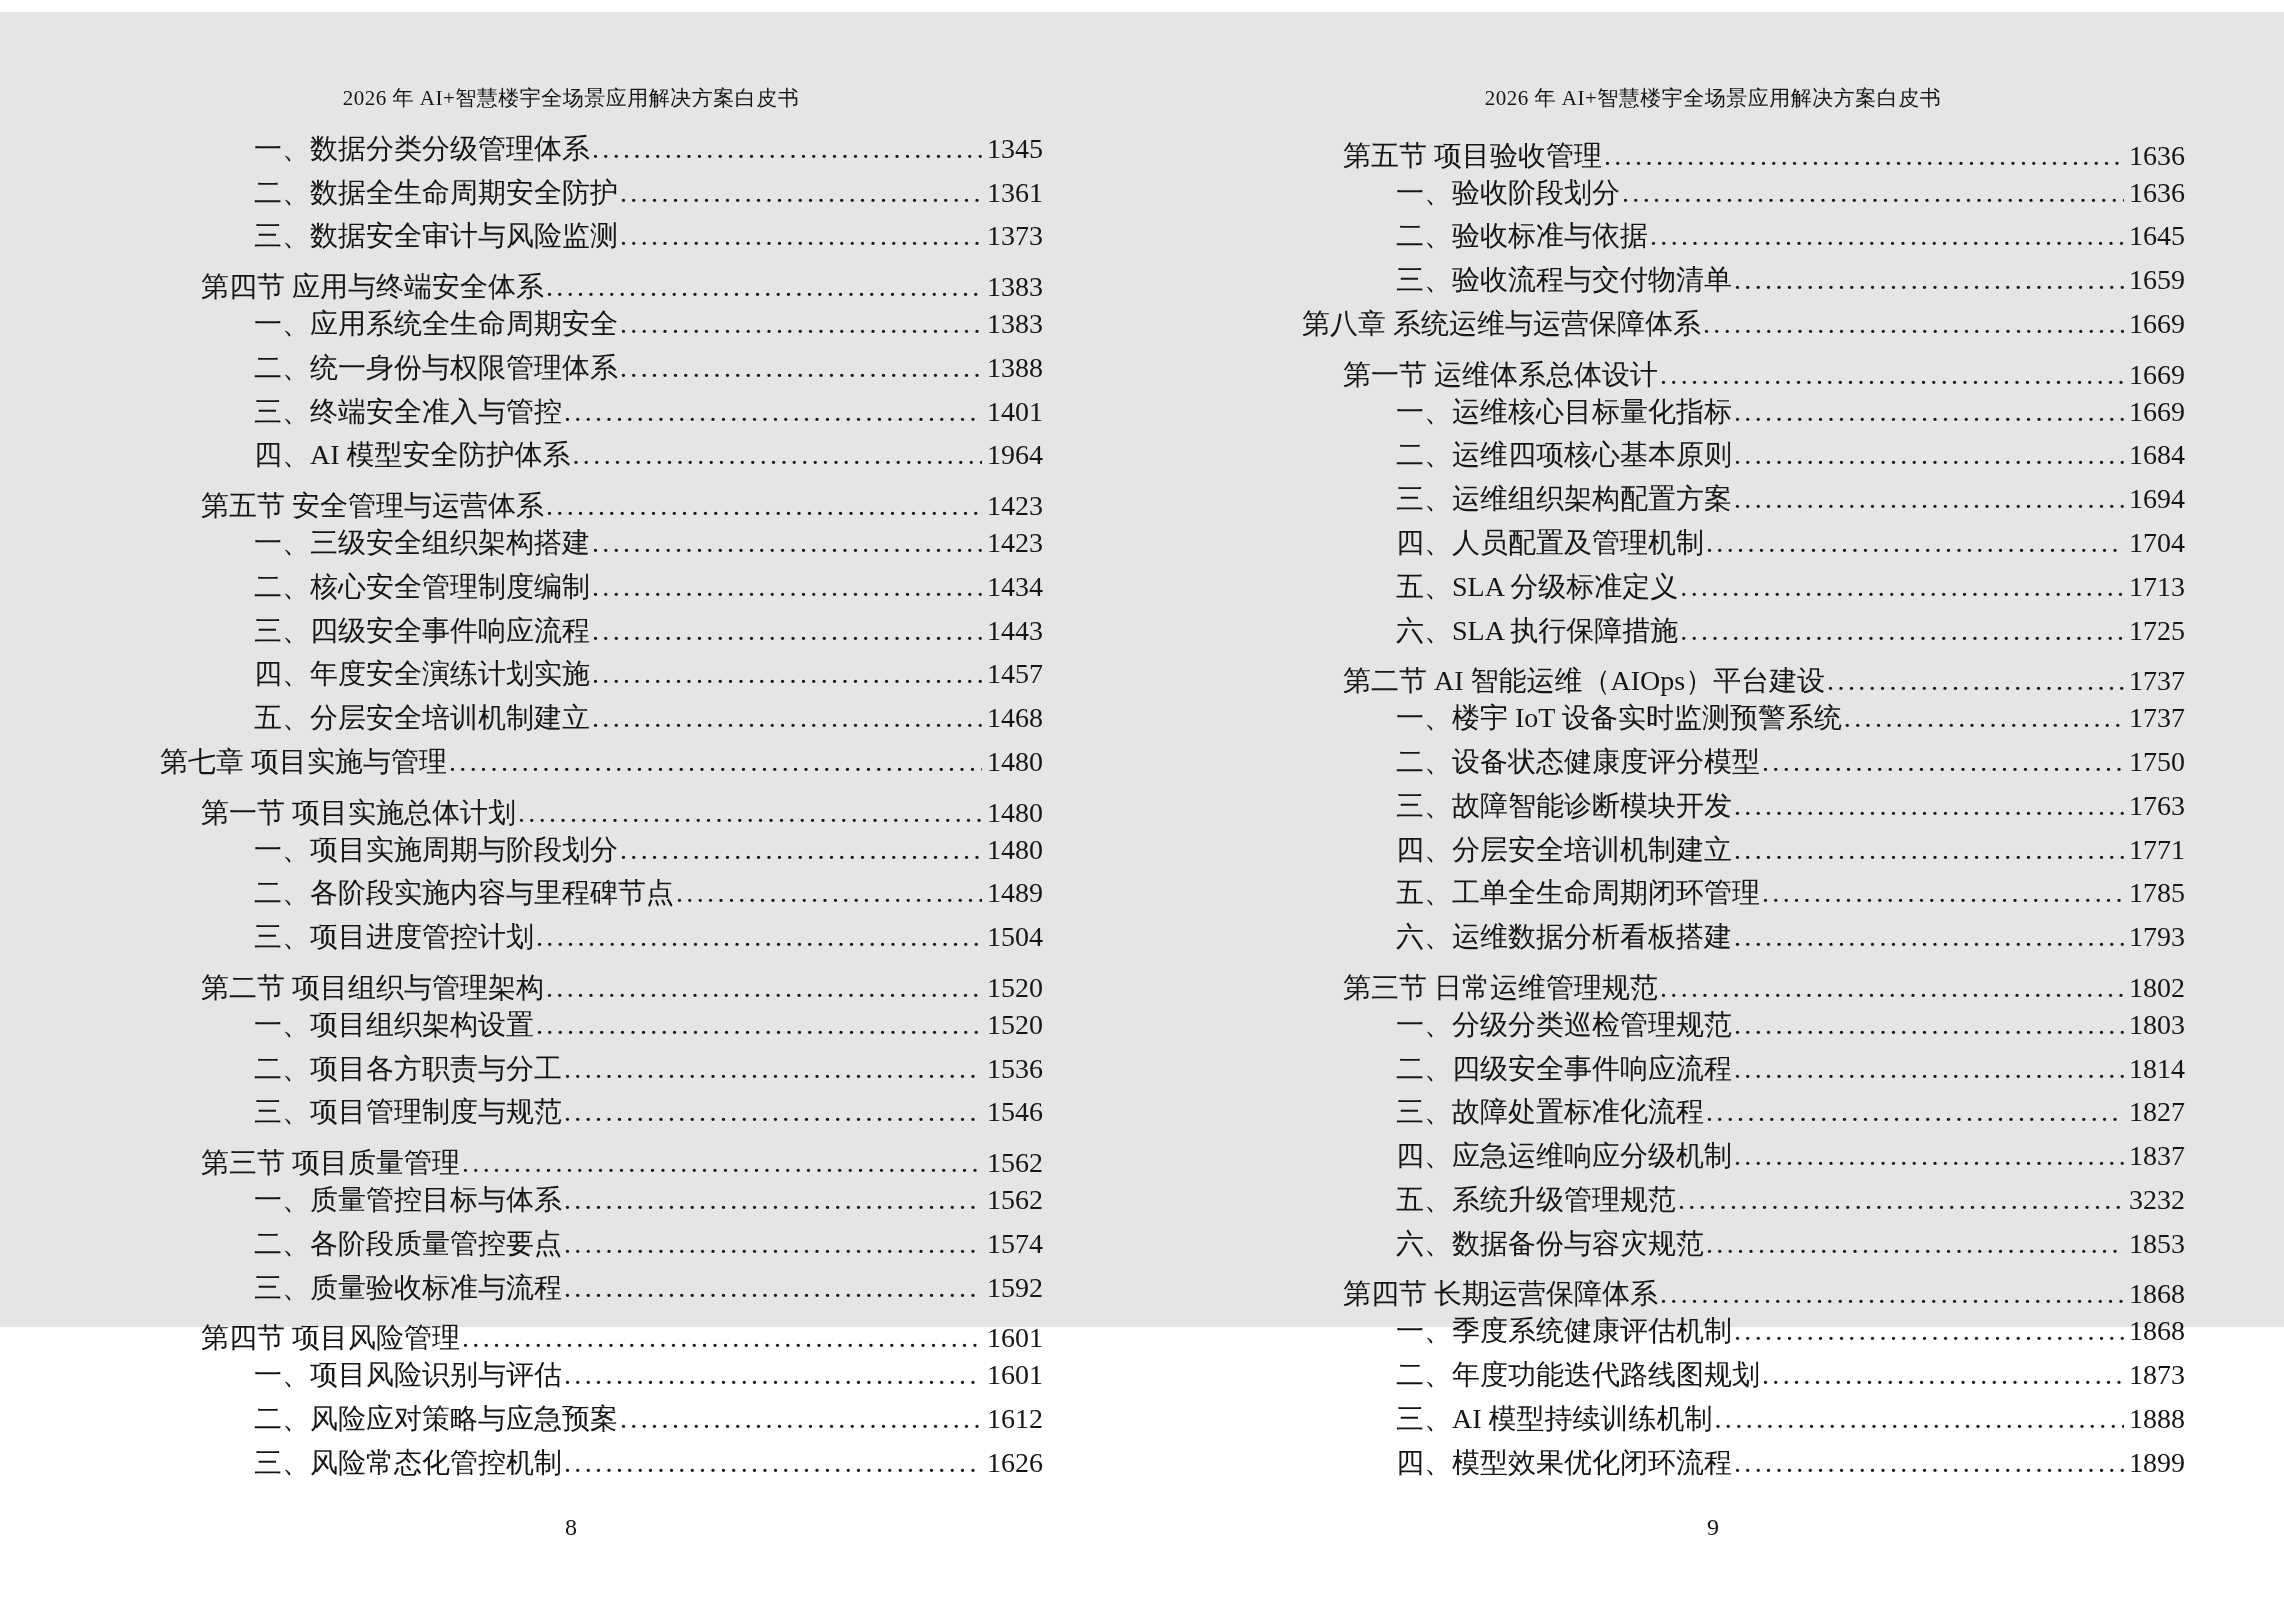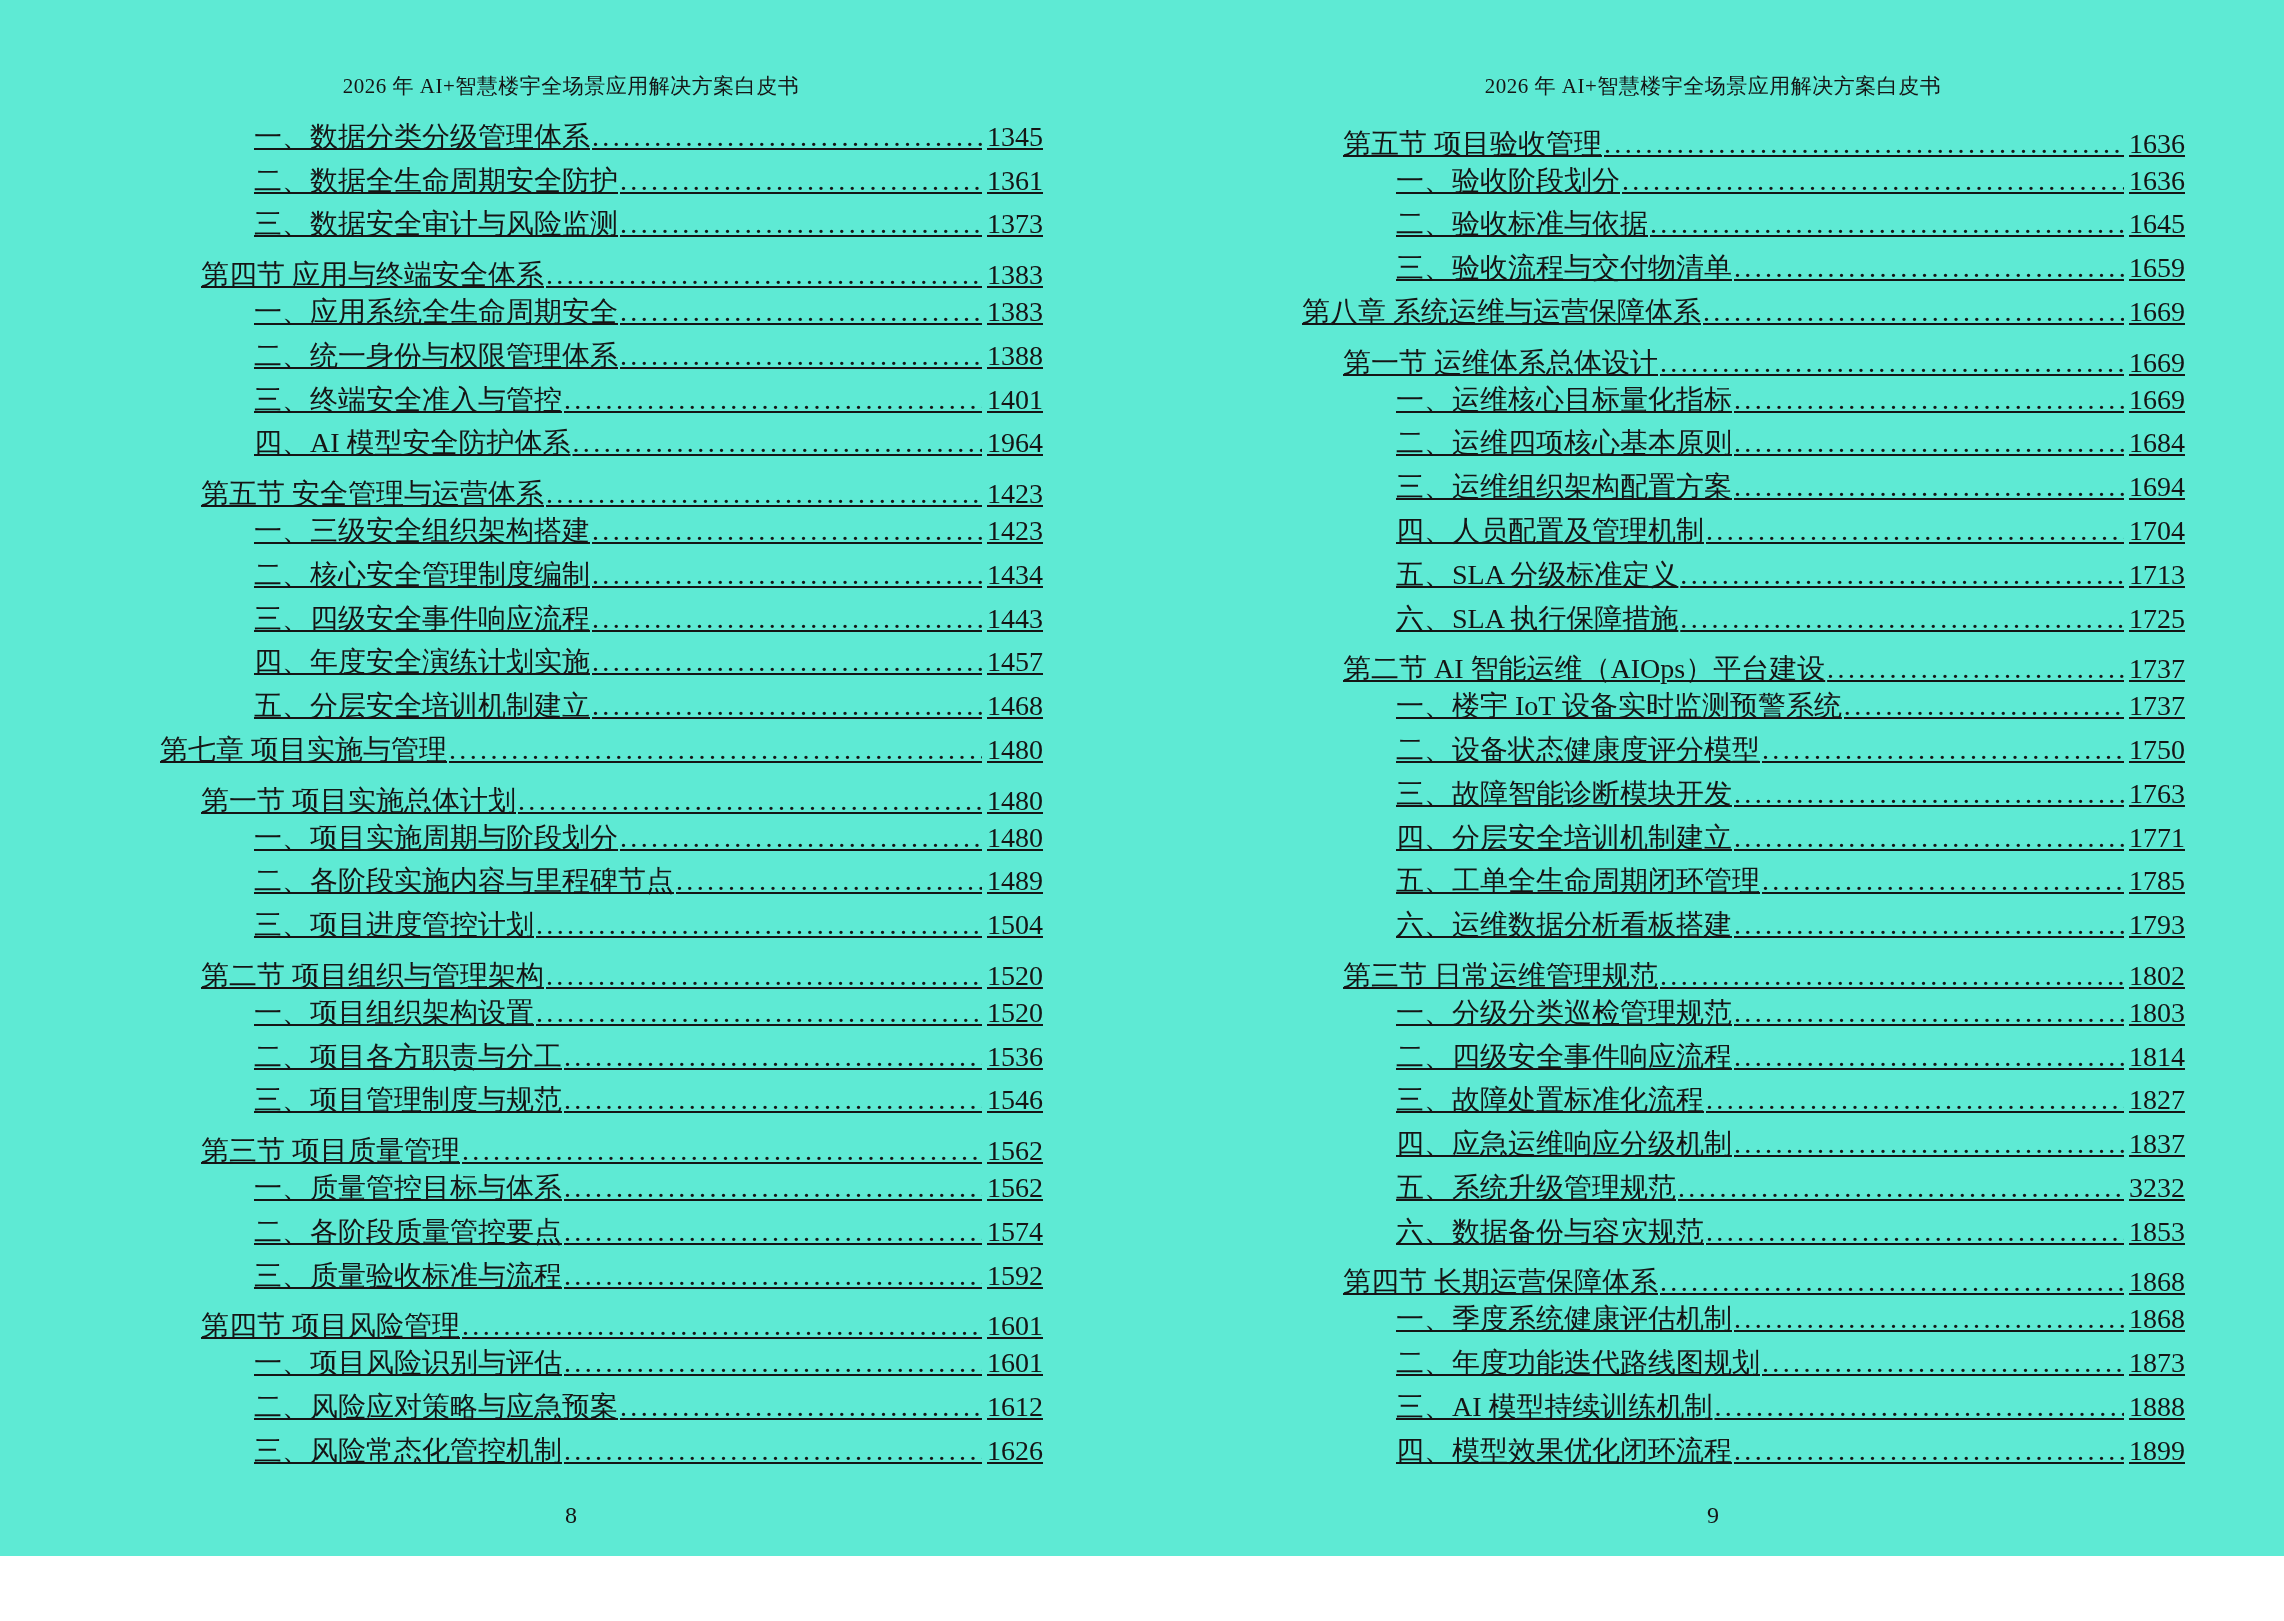--- a/index.html
+++ b/index.html
@@ -9,45 +9,44 @@
   body {
     width: 2284px;
     height: 1622px;
     position: relative;
     background: #ffffff;
     color: #151515;
     font-family: "Liberation Serif", "DejaVu Serif", serif;
   }
   .page {
     position: absolute;
-    top: 0;
+    top: 12px;
     width: 1142px;
-    height: 1556px;
-    background: #5eead4;
+    height: 1315px;
+    background: #e5e5e5;
   }
   .page.left  { left: 0; }
   .page.right { left: 1142px; }
 
   .page-header {
     position: absolute;
     top: 72px;
     left: 0;
     width: 100%;
     text-align: center;
     font-size: 21px;
     letter-spacing: 0.5px;
     white-space: nowrap;
   }
 
   .toc {
     position: absolute;
     top: 116px;
     left: 0;
     right: 99px;
-    text-decoration: underline;
   }
   .toc-row {
     display: flex;
     align-items: baseline;
     height: 39px;
     padding-top: 4.8px;
     font-size: 28px;
     line-height: 1.15;
     white-space: nowrap;
   }

